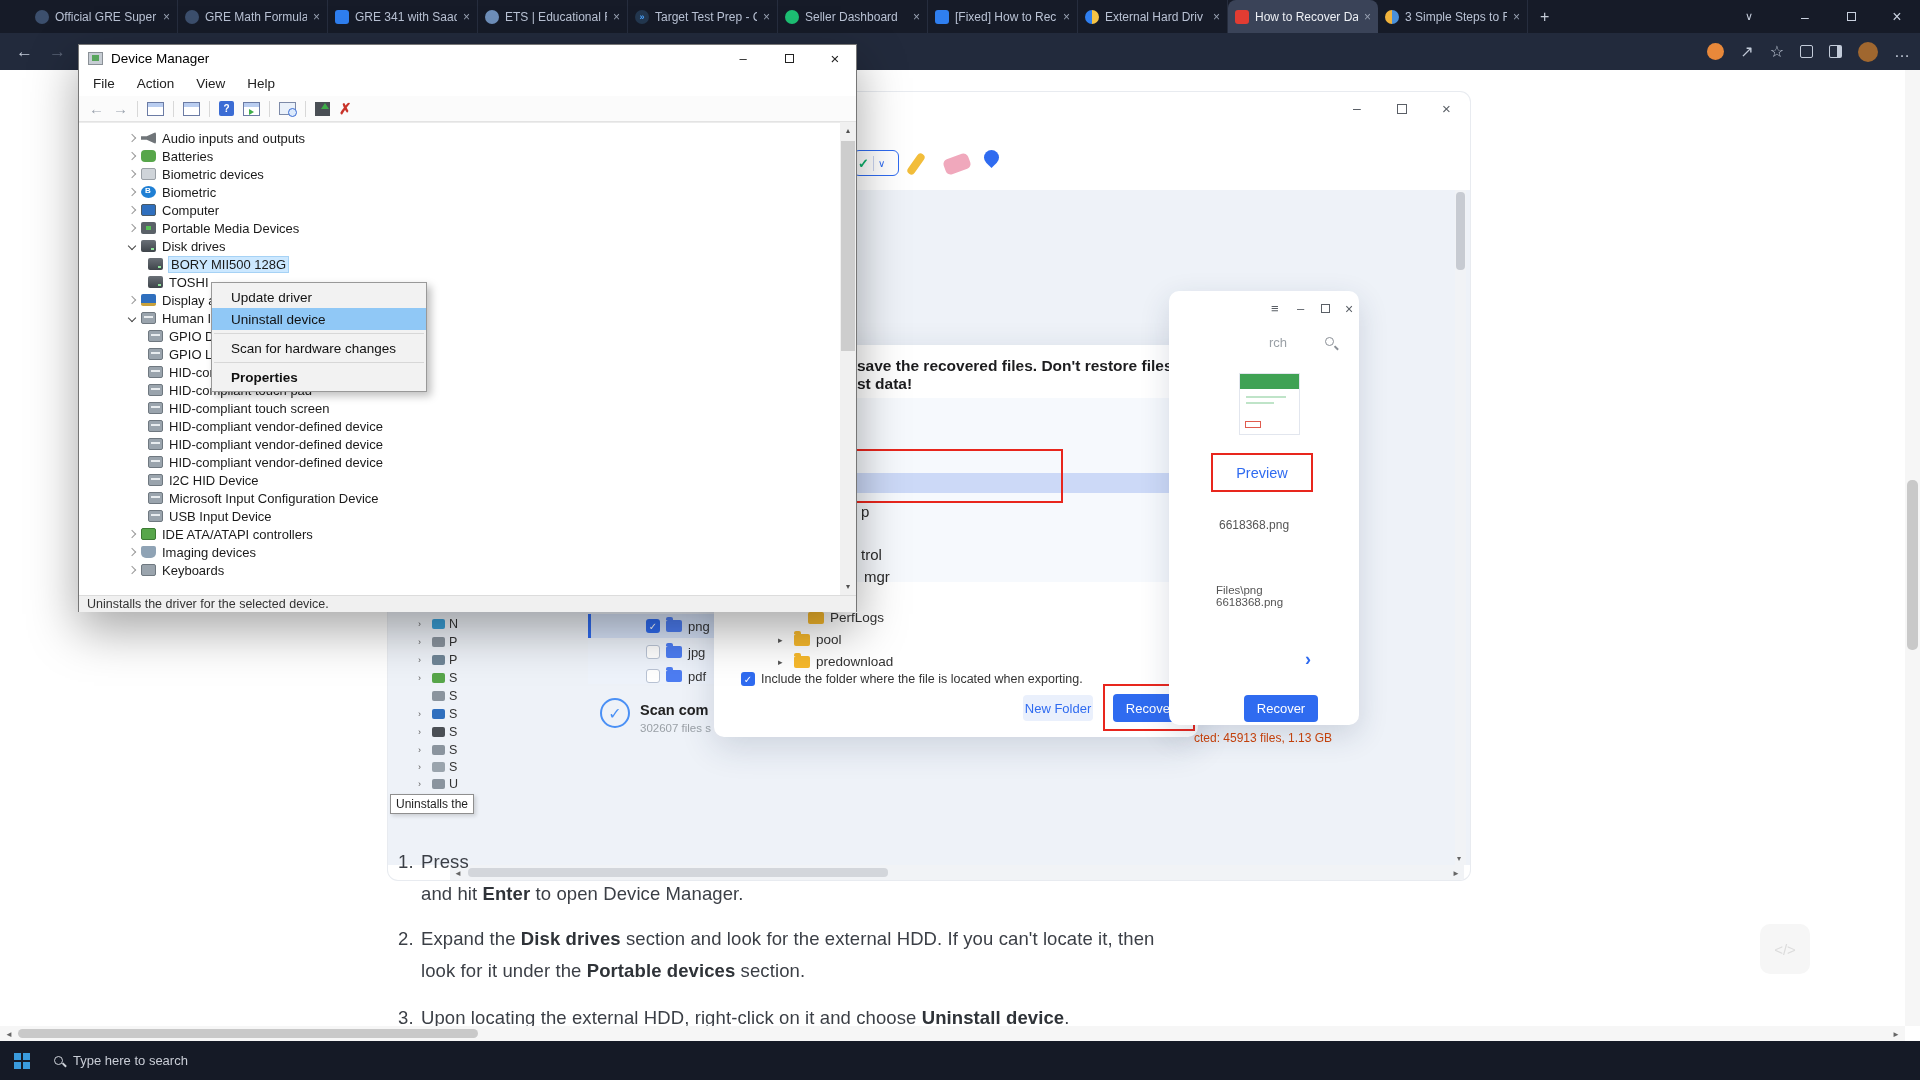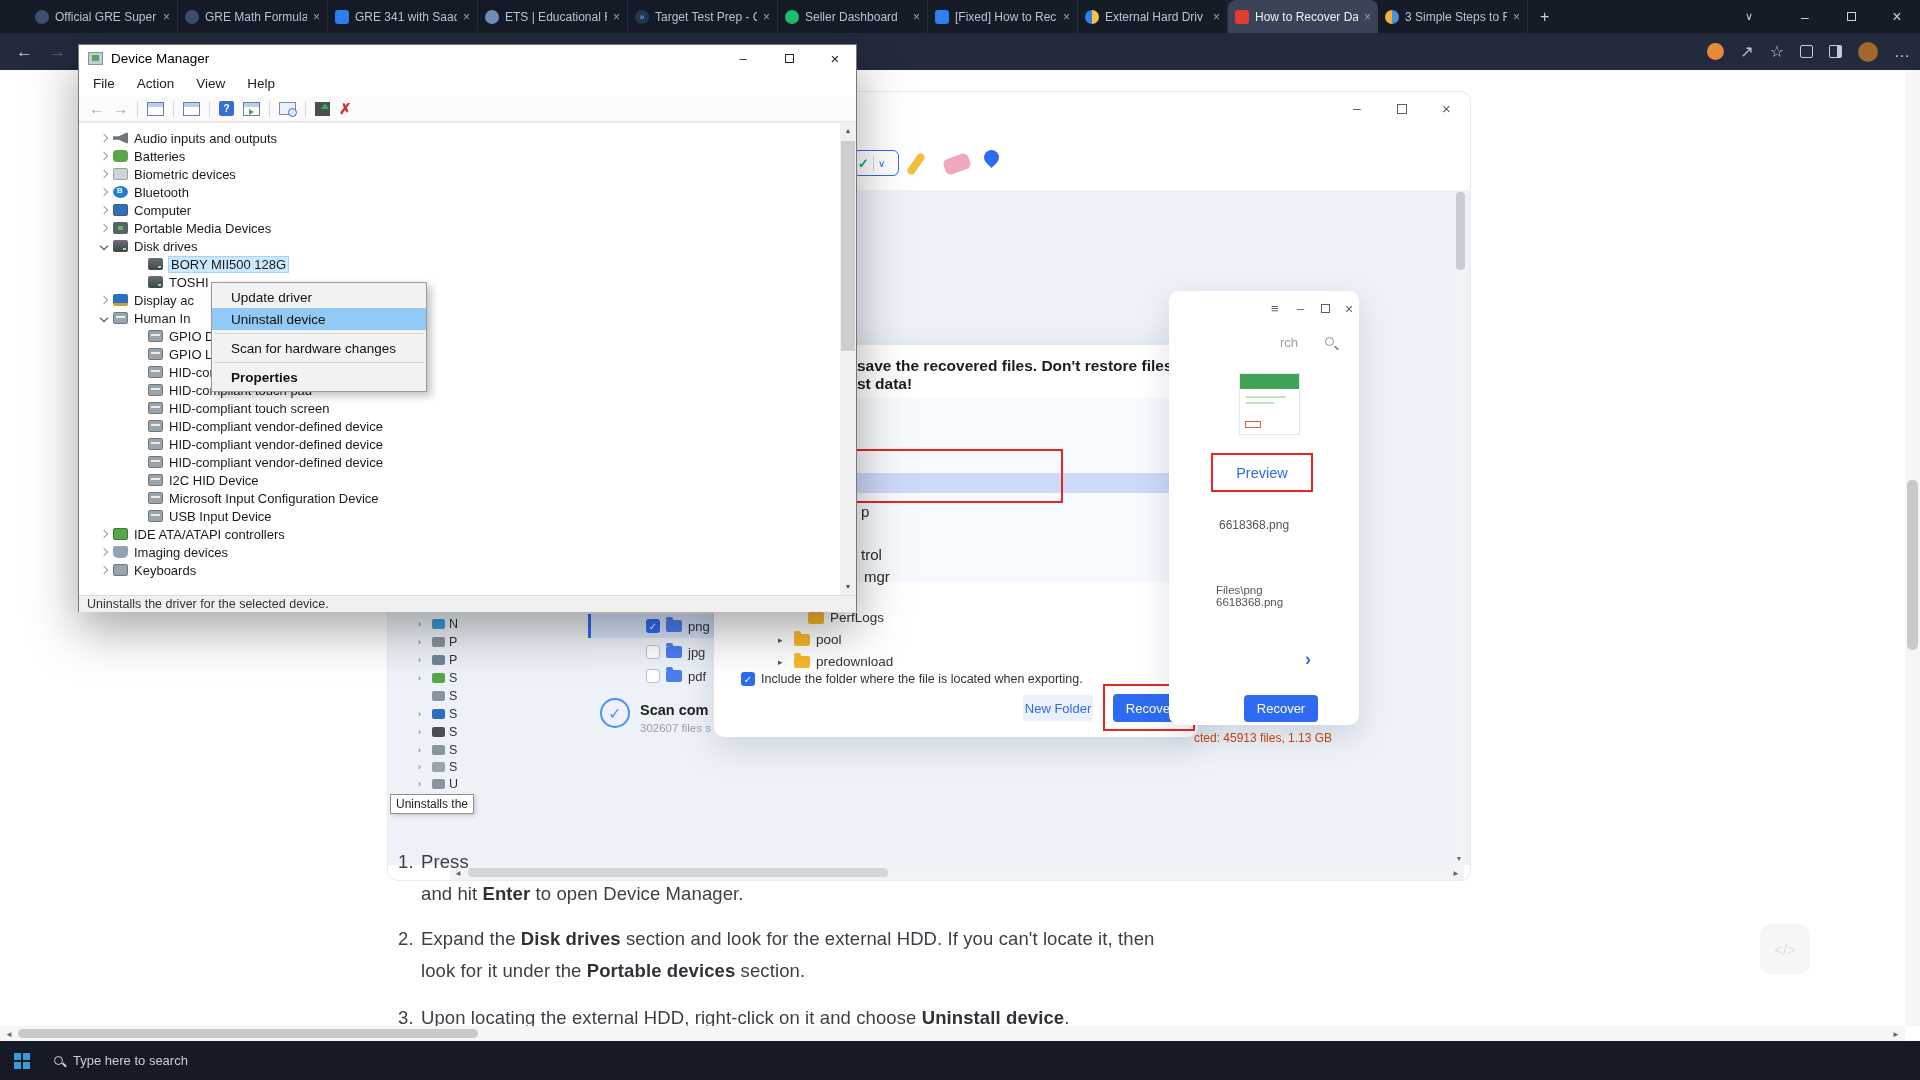--- a/index.html
+++ b/index.html
@@ -101,21 +101,21 @@
 .tb-win::before{content:"";position:absolute;left:0;top:0;right:0;height:4px;background:#b9cdf0}
 .tb-win.play::after{content:"";position:absolute;left:5px;top:6px;border-left:5px solid #3fae49;border-top:3px solid transparent;border-bottom:3px solid transparent}
 .tb-help{width:15px;height:15px;background:#3b6cd4;color:#fff;font-size:10px;font-weight:bold;display:flex;align-items:center;justify-content:center;border-radius:2px}
 .tb-scan{width:17px;height:13px;border:1px solid #7d8aa8;background:#eaf1fa;position:relative}
 .tb-scan::after{content:"";position:absolute;right:-2px;bottom:-3px;width:7px;height:7px;border:1.5px solid #3b6cd4;border-radius:50%;background:#dceafc}
 .tb-upd{width:15px;height:14px;background:#4a4f55;position:relative}
 .tb-upd::after{content:"";position:absolute;right:1px;top:1px;border-left:4px solid transparent;border-right:4px solid transparent;border-bottom:6px solid #3fae49}
 .tb-x{color:#c9342a;font-size:15px;font-weight:bold}
 .dm-tree{position:absolute;left:0;top:77px;width:761px;height:473px;overflow:hidden;padding-top:6px;border-top:1px solid #ececec}
 .row{height:18px;display:flex;align-items:center;font-size:13px;color:#1a1a1a;white-space:nowrap}
-.row.l0{padding-left:12px}.row.l1{padding-left:15px}.row.l2{padding-left:50px}
+.row.l0{padding-left:12px}.row.l1{padding-left:43px}.row.l2{padding-left:50px}
 .chev{width:19px;flex:none;display:flex;align-items:center;justify-content:center}
 .chev.e::before{content:"";width:5px;height:5px;border-right:1.5px solid #444;border-bottom:1.5px solid #444;transform:rotate(45deg)}
 .chev.c::before{content:"";width:5px;height:5px;border-right:1.5px solid #9a9a9a;border-bottom:1.5px solid #9a9a9a;transform:rotate(-45deg)}
 .ic{width:15px;height:12px;margin-right:6px;border-radius:2px;flex:none;position:relative}
 .i-pc{background:linear-gradient(135deg,#7f97a8,#4e5f6d)}
 .i-spk{background:#707579;clip-path:polygon(0 35%,38% 35%,100% 0,100% 100%,38% 65%,0 65%)}
 .i-bat{background:#57a64a;border-radius:4px}
 .i-bio{background:#cfd4d9;border:1px solid #9aa0a6}
 .i-bt{background:#1f7fd4;border-radius:50%}
 .i-bt::after{content:"B";color:#fff;font-size:8px;font-weight:bold;position:absolute;left:4px;top:0px}
@@ -284,21 +284,21 @@
       <div class="btn-light" style="left:309px;top:350px;width:70px;height:26px">New Folder</div>
       <div class="btn-blue" style="left:399px;top:349px;width:74px;height:28px">Recover</div>
       <div class="red-box" style="left:389px;top:339px;width:92px;height:47px"></div>
     </div>
 
     <div class="pv">
       <span class="pv-ctl" style="left:102px">≡</span>
       <span class="pv-ctl" style="left:128px">–</span>
       <span class="pv-ctl" style="left:152px;top:13px;width:9px;height:9px;border:1.5px solid #5a5f66"></span>
       <span class="pv-ctl" style="left:176px;font-size:14px">×</span>
-      <span class="pv-txt" style="left:111px;top:44px;color:#9aa0a6;font-size:13px">rch</span>
+      <span class="pv-txt" style="left:100px;top:44px;color:#9aa0a6;font-size:13px">rch</span>
       <span style="position:absolute;left:156px;top:46px;width:9px;height:9px;border:1.5px solid #8a8f96;border-radius:50%"></span>
       <span style="position:absolute;left:165px;top:56px;width:5px;height:1.5px;background:#8a8f96;transform:rotate(45deg)"></span>
       <div class="thumb">
         <div class="bar"></div>
         <div class="ln" style="top:22px;width:40px"></div>
         <div class="ln" style="top:28px;width:28px"></div>
         <div class="red"></div>
       </div>
       <div class="pv-prev">Preview</div>
       <span class="pv-txt" style="left:50px;top:227px">6618368.png</span>
@@ -465,21 +465,21 @@
         <span>Batteries</span>
       </div>
     <div class="row l1">
         <span class="chev c"></span>
         <span class="ic i-bio"></span>
         <span>Biometric devices</span>
       </div>
     <div class="row l1">
         <span class="chev c"></span>
         <span class="ic i-bt"></span>
-        <span>Bluetooth</span>
+        <span>Biometric</span>
       </div>
     <div class="row l1">
         <span class="chev c"></span>
         <span class="ic i-mon"></span>
         <span>Computer</span>
       </div>
     <div class="row l1">
         <span class="chev c"></span>
         <span class="ic i-med"></span>
         <span>Portable Media Devices</span>

